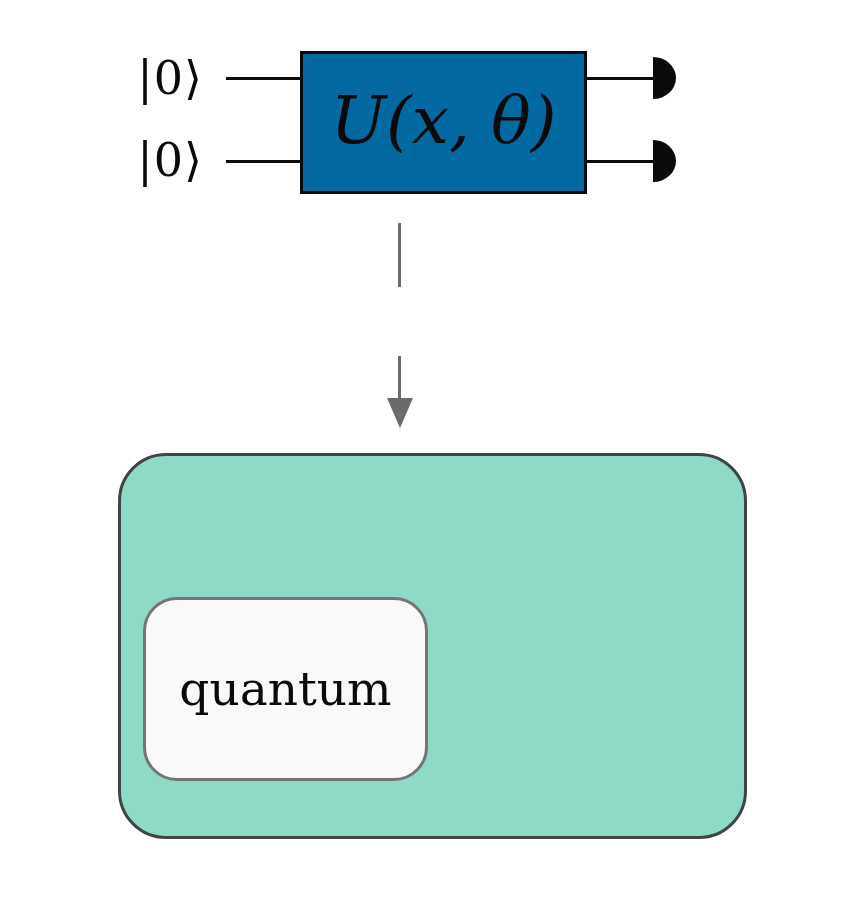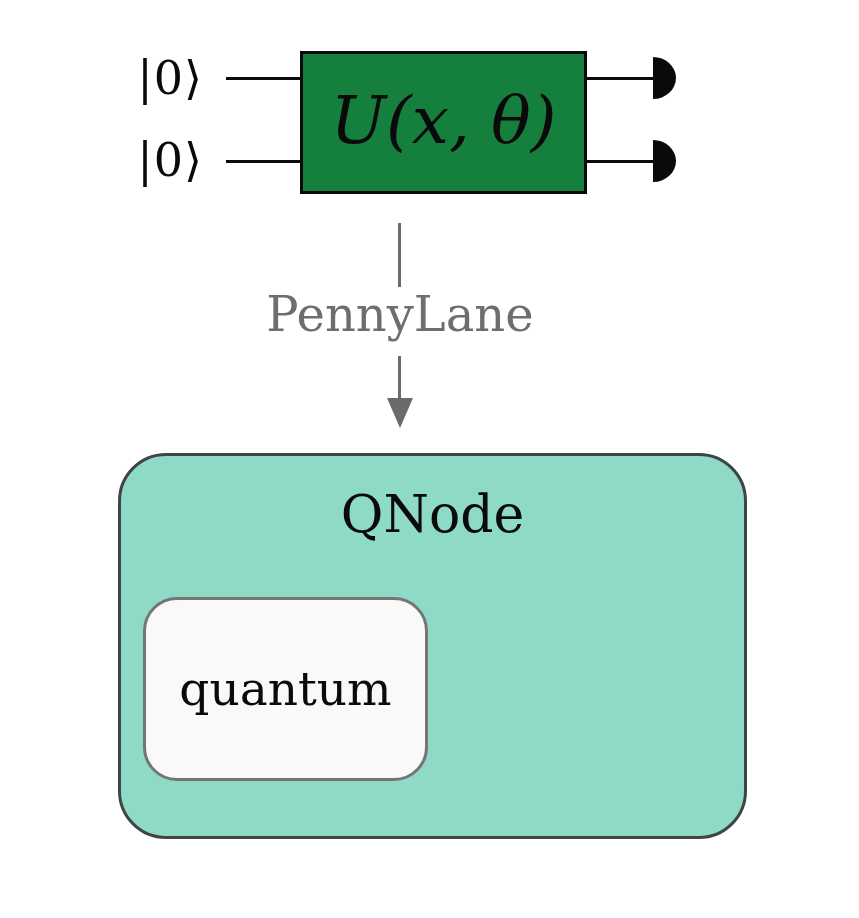--- a/index.html
+++ b/index.html
@@ -27,21 +27,21 @@
   }
   .wire {
     height: 3px;
     background: #0a0a0a;
   }
   .gate-box {
     left: 300px; top: 51px;
     width: 287px; height: 143px;
     box-sizing: border-box;
     border: 3px solid #0a0a0a;
-    background: #15803d;
+    background: #0369a1;
     display: flex;
     align-items: center;
     justify-content: center;
   }
   .gate-label {
     font-style: italic;
     font-size: 66px;
     color: #0a0a0a;
     white-space: nowrap;
     padding-bottom: 4px;
@@ -146,27 +146,25 @@
 
     <div class="abs wire" style="left:584px; top:77px;  width:72px;"></div>
     <div class="abs wire" style="left:584px; top:160px; width:72px;"></div>
 
     <div class="abs detector" style="left:653px; top:57px;"></div>
     <div class="abs detector" style="left:653px; top:140px;"></div>
   </div>
 
   <div class="abs" style="left:0; top:210px; width:859px; height:230px;">
     <div class="abs arrow-line" style="left:398px; top:13px; height:64px;"></div>
-    <div class="abs pipeline-label" style="top:76px;">PennyLane</div>
     <div class="abs arrow-line" style="left:398px; top:146px; height:46px;"></div>
     <div class="abs arrow-head" style="top:188px;"></div>
   </div>
 
   <div class="abs qnode-box"></div>
 
-  <div class="abs qnode-title">QNode</div>
 
   <div class="abs qfunc-box">
     <span class="qfunc-line">quantum</span>
   </div>
 
 
 </div>
 
 </body></html>

